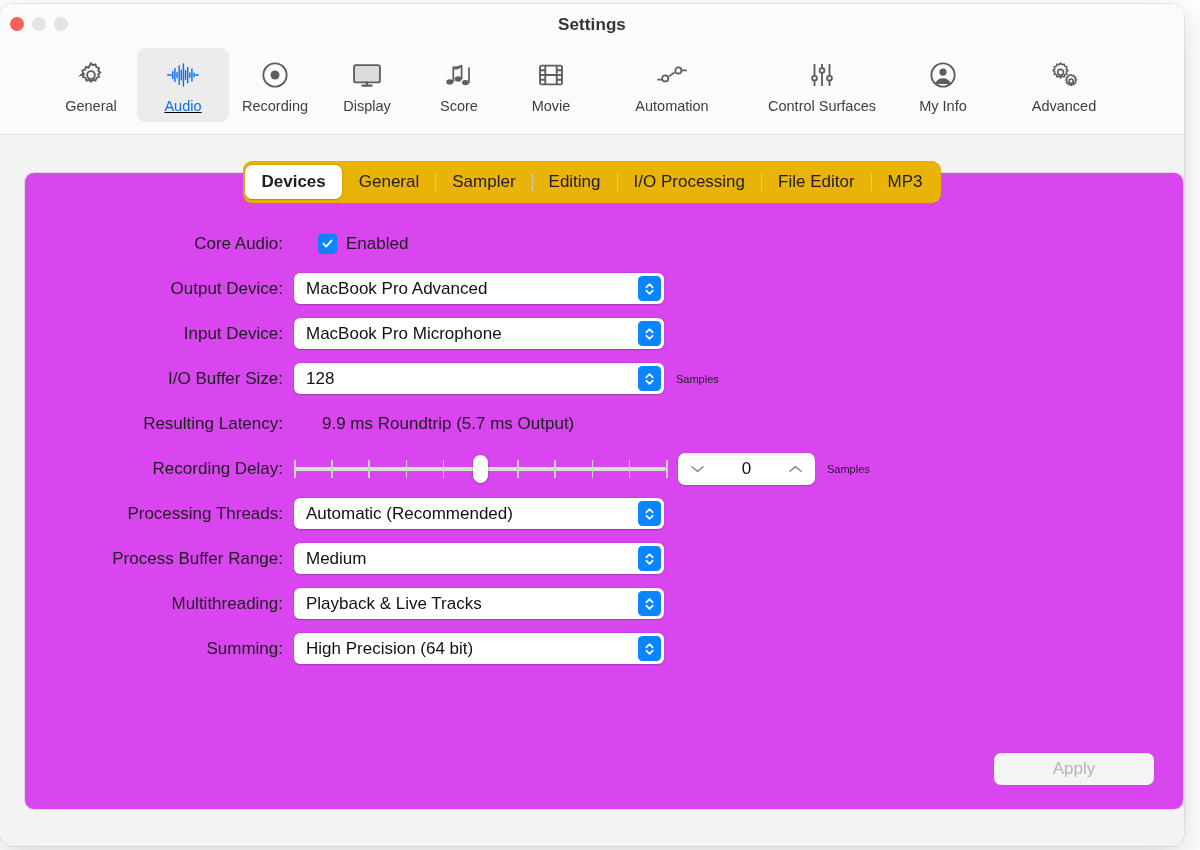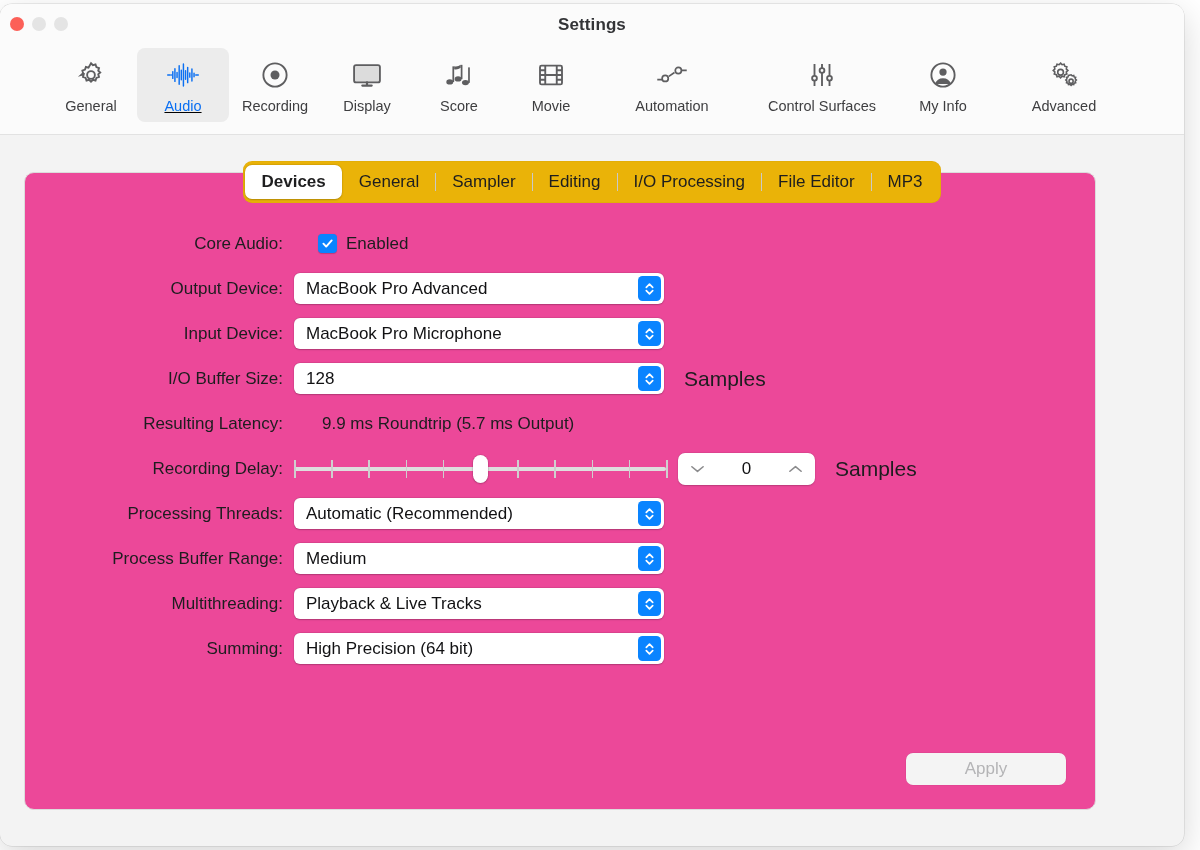--- a/index.html
+++ b/index.html
@@ -141,23 +141,23 @@
     background: #c9c9c9;
     flex: 0 0 auto;
   }
   .tab-sep.hidden { background: transparent; }
 
   
   .panel {
     position: absolute;
     left: 24px;
     top: 168px;
-    width: 1072px;
+    width: 1160px;
     height: 638px;
-    background: #ec4899;
+    background: #d946ef;
     border: 1px solid #dcdcdc;
     border-radius: 10px;
     box-sizing: border-box;
   }
 
   
   .form {
     position: absolute;
     left: 0;
     top: 48px;
@@ -175,23 +175,23 @@
     font-size: 17px;
     color: #1d1d1f;
     box-sizing: border-box;
     white-space: nowrap;
   }
   .row .ctl {
     display: flex;
     align-items: center;
   }
   .unit {
-    font-size: 21px;
+    font-size: 11px;
     color: #1d1d1f;
-    margin-left: 20px;
+    margin-left: 12px;
     white-space: nowrap;
   }
 
   
   .cbox-wrap { display: flex; align-items: center; padding-left: 24px; }
   .cbox {
     width: 19px;
     height: 19px;
     border-radius: 4px;
     background: #0a84ff;

